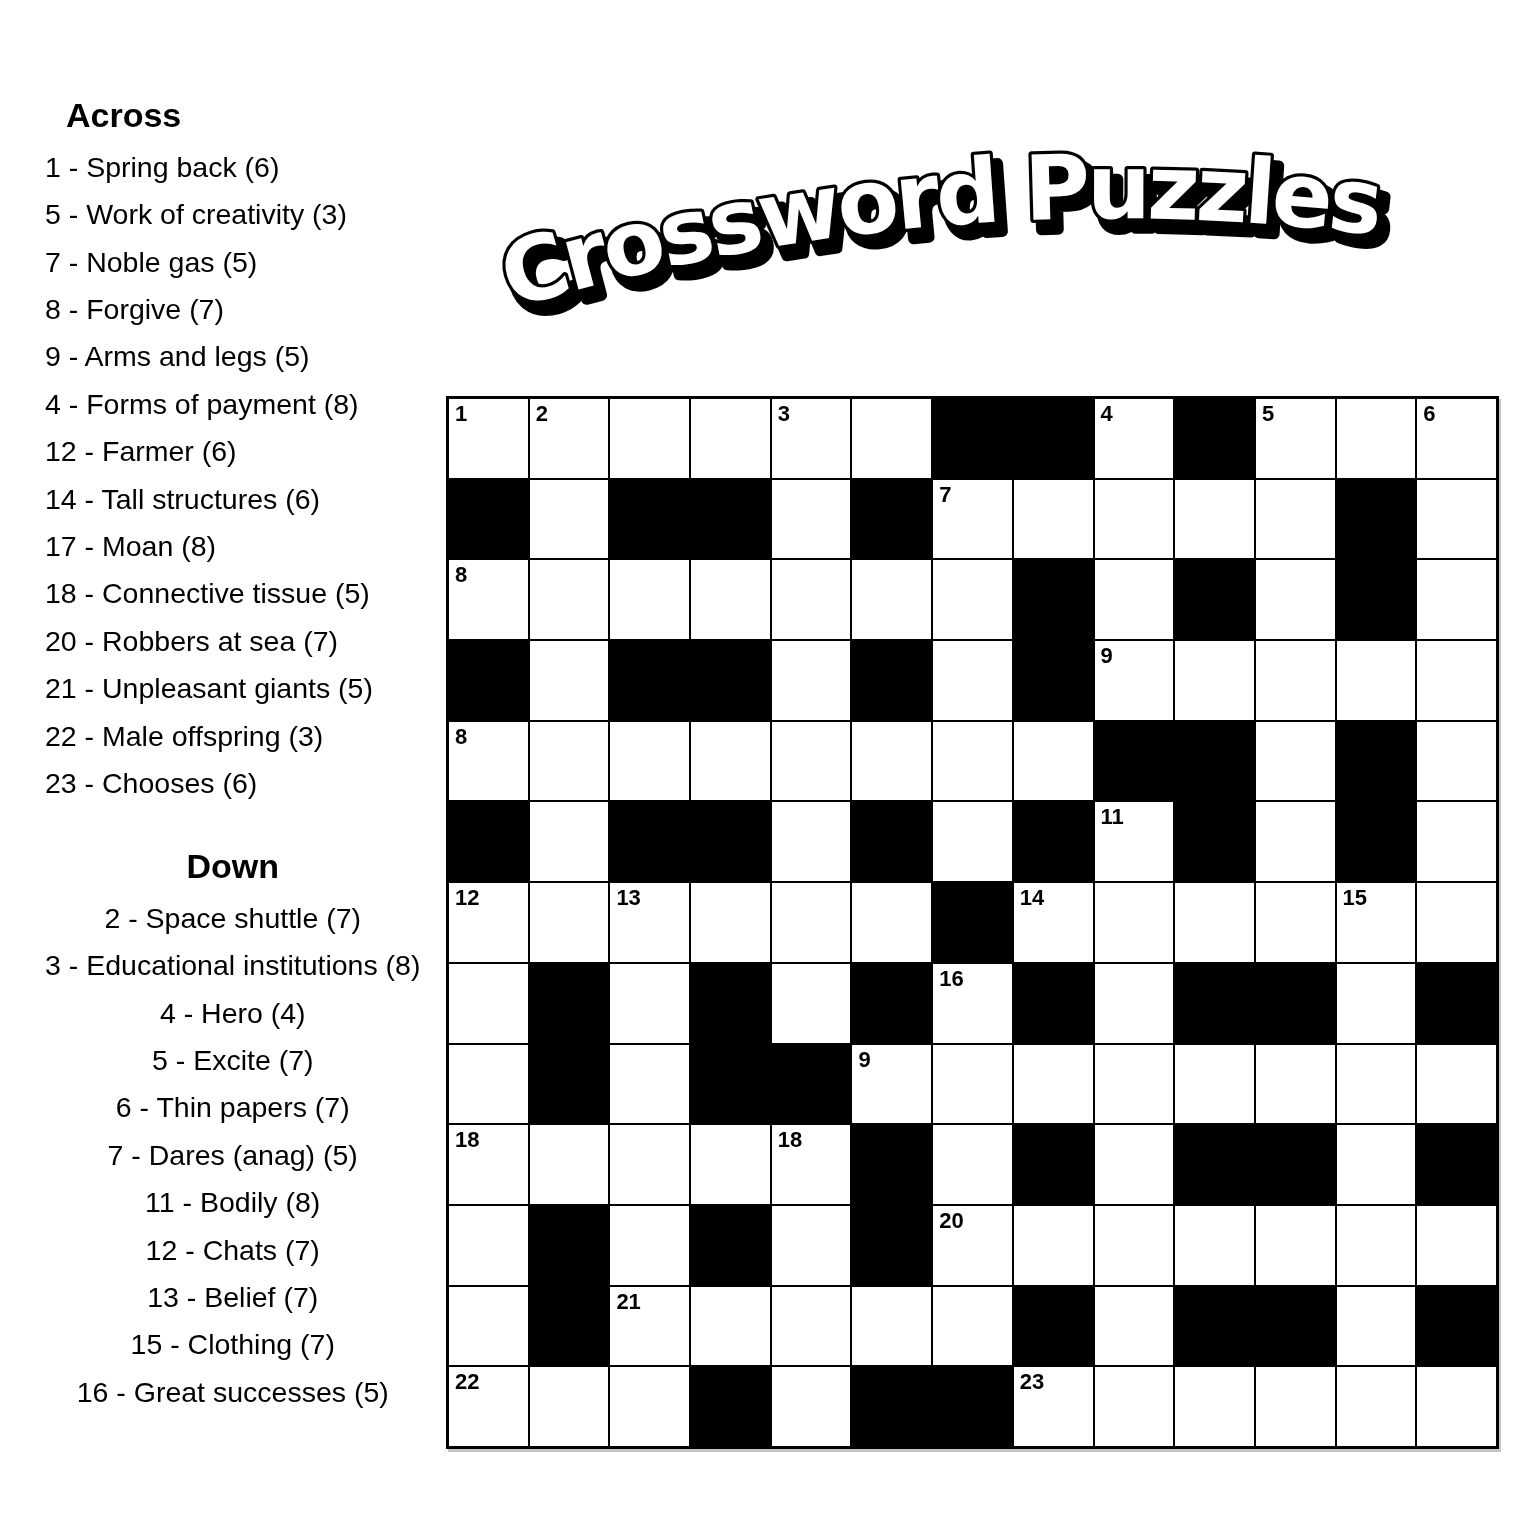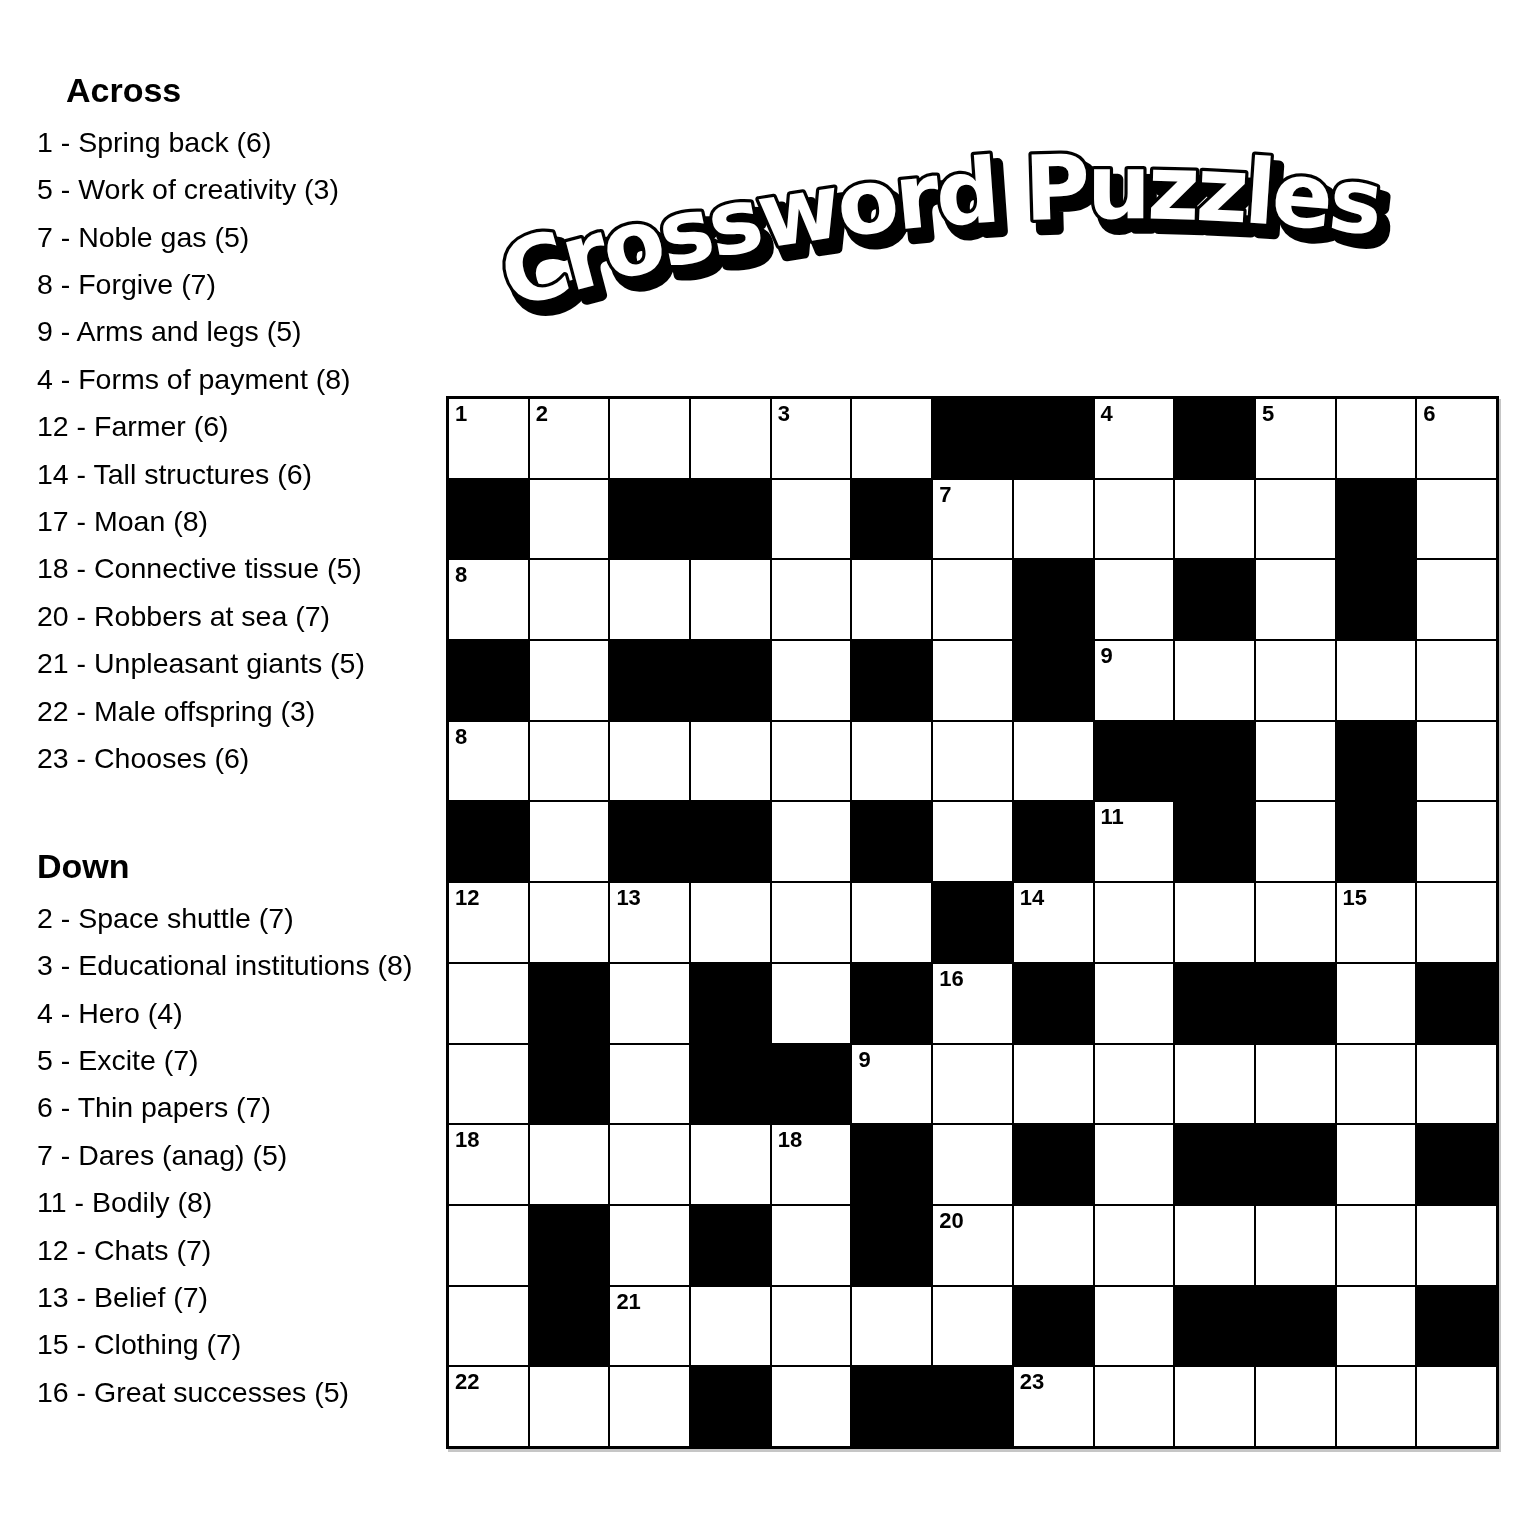--- a/index.html
+++ b/index.html
@@ -9,34 +9,34 @@
     height: 1536px;
     background: #ffffff;
     font-family: "Liberation Sans", sans-serif;
     color: #000000;
     position: relative;
     overflow: hidden;
   }
 
   
   .clue-section { position: absolute; left: 37px; }
-  .clue-section.across { top: 70px; }
-  .clue-section.down  { top: 846px; }
+  .clue-section.across { top: 95px; }
+  .clue-section.down  { top: 846px; text-align: center; }
 
   .clue-heading {
     font-size: 34px;
     font-weight: bold;
     line-height: 1.2;
     margin: 0 0 8px 0;
   }
   .clue-section.across .clue-heading { margin-left: 29px; }
 
   .clue-list {
     list-style: none;
-    margin: 0;
+    margin: 8px;
     padding: 0;
   }
   .clue-list li {
     font-size: 28.5px;
     line-height: 47.4px;
     white-space: nowrap;
   }
 
   
   .title-wrap {

